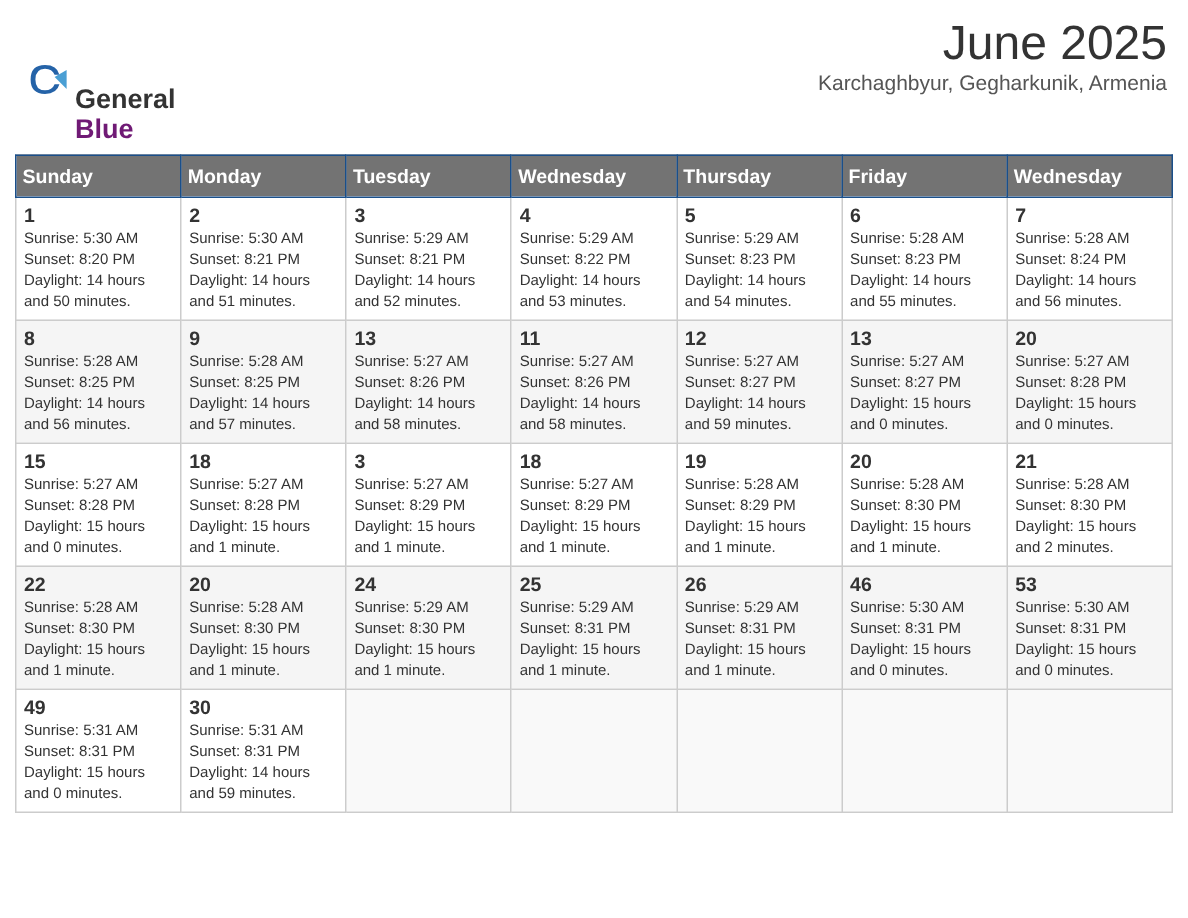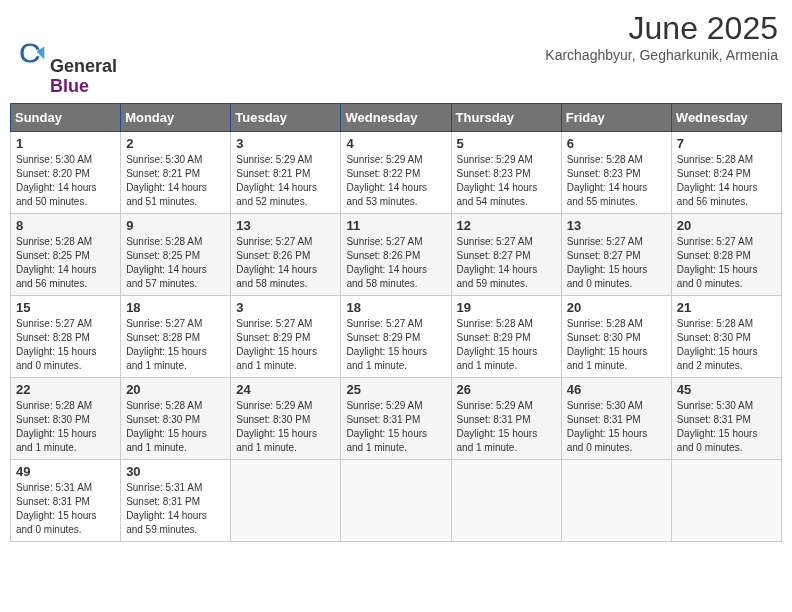--- a/index.html
+++ b/index.html
@@ -230,21 +230,21 @@
         </td>
         <td>
           <span class="day-num">26</span>
           <div class="day-info">Sunrise: 5:29 AM<br>Sunset: 8:31 PM<br>Daylight: 15 hours and 1 minute.</div>
         </td>
         <td>
           <span class="day-num">46</span>
           <div class="day-info">Sunrise: 5:30 AM<br>Sunset: 8:31 PM<br>Daylight: 15 hours and 0 minutes.</div>
         </td>
         <td>
-          <span class="day-num">45</span>
+          <span class="day-num">53</span>
           <div class="day-info">Sunrise: 5:30 AM<br>Sunset: 8:31 PM<br>Daylight: 15 hours and 0 minutes.</div>
         </td>
       </tr>
       <tr>
         <td>
           <span class="day-num">49</span>
           <div class="day-info">Sunrise: 5:31 AM<br>Sunset: 8:31 PM<br>Daylight: 15 hours and 0 minutes.</div>
         </td>
         <td>
           <span class="day-num">30</span>

